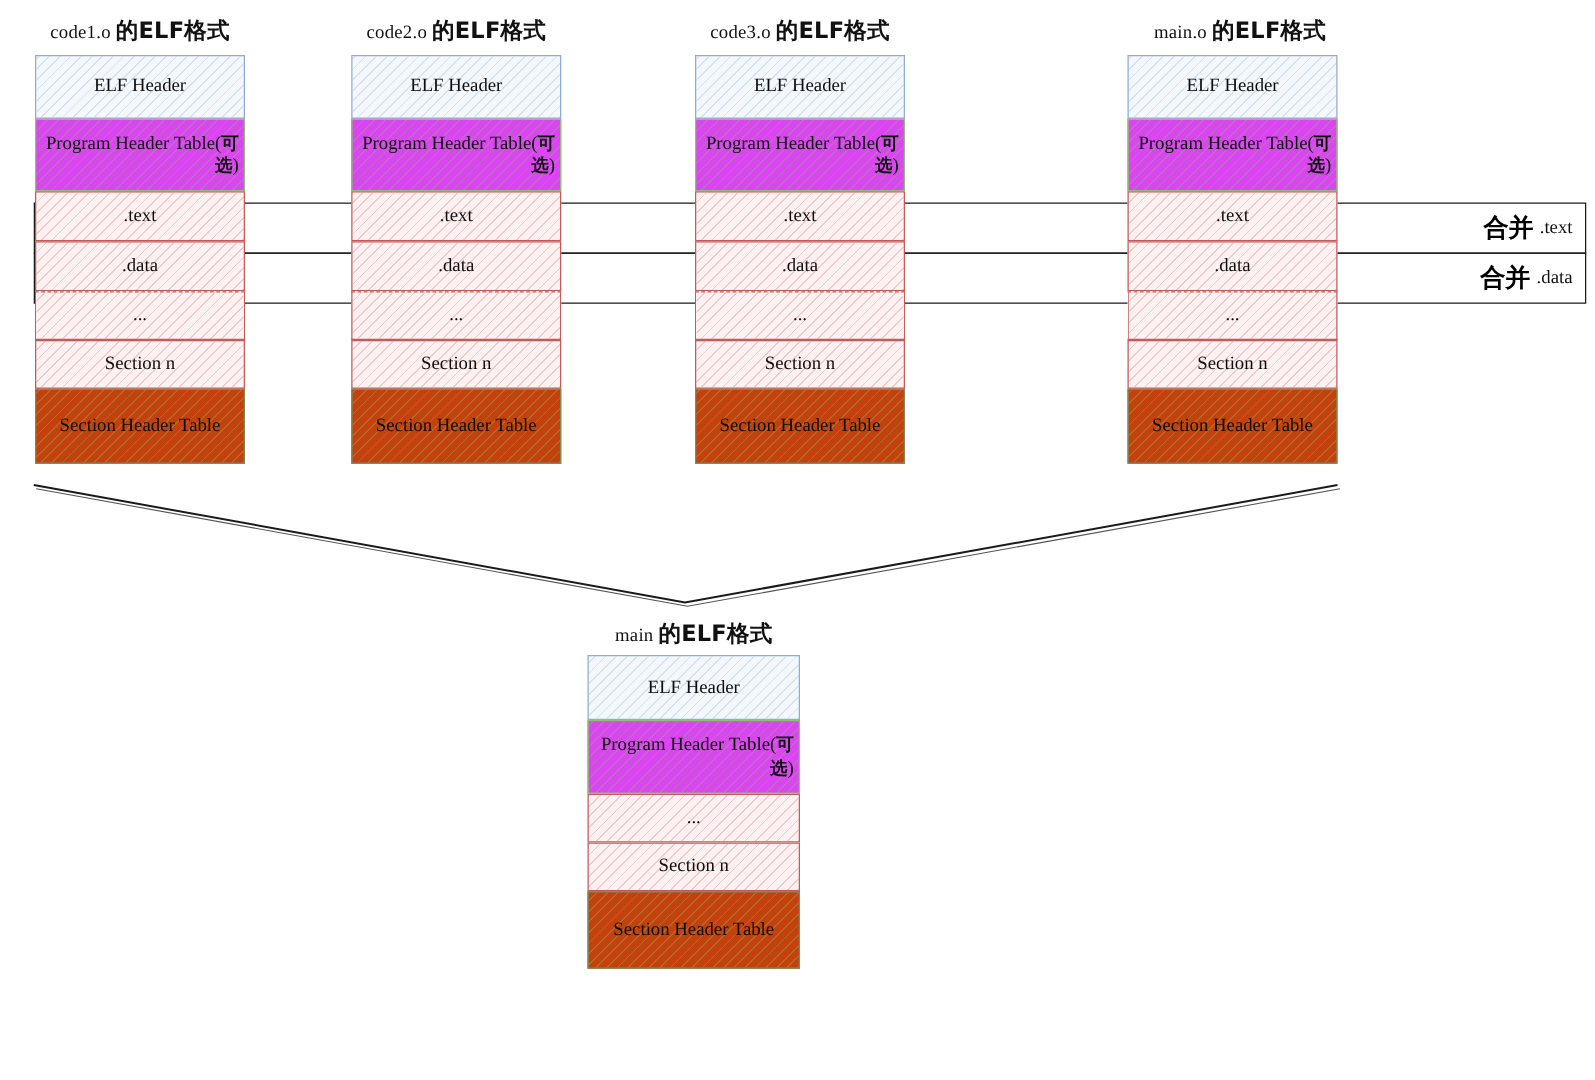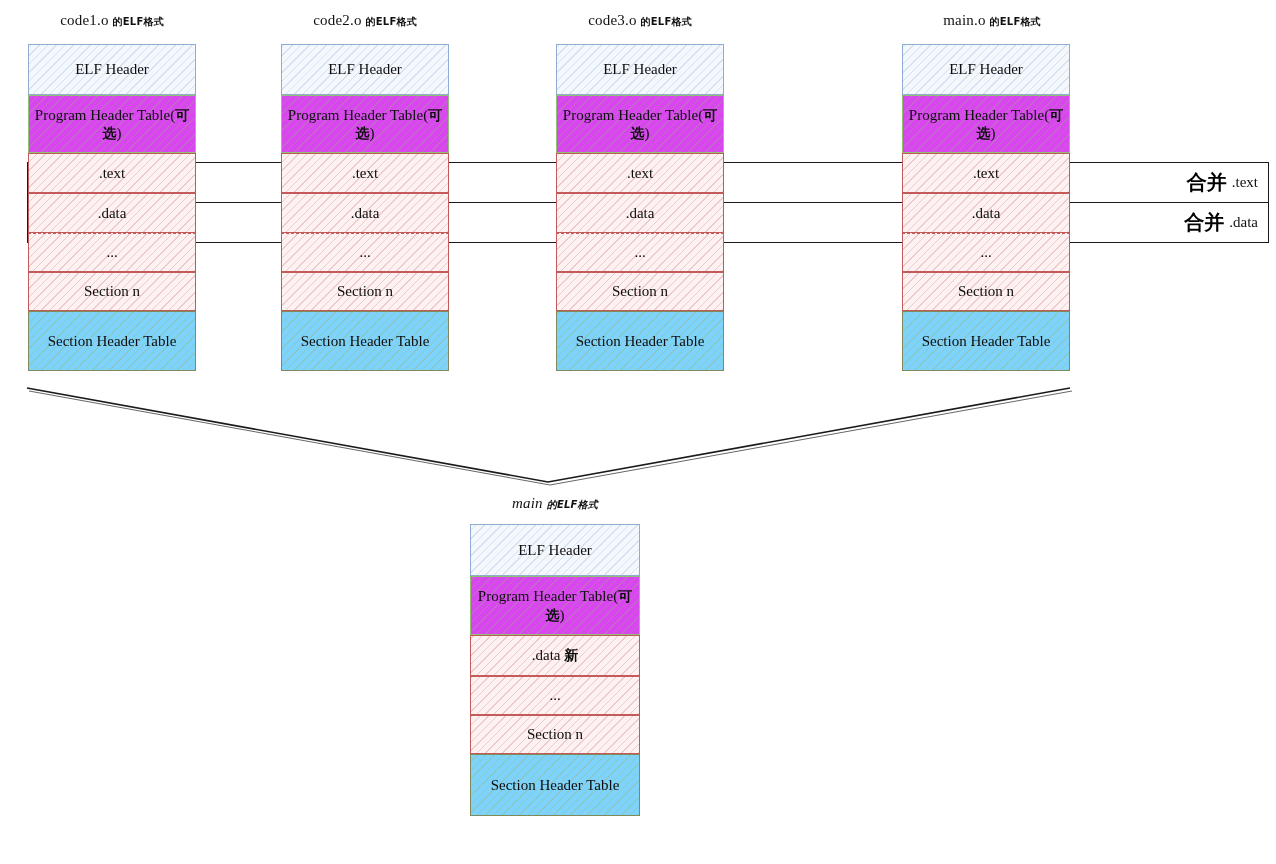--- a/index.html
+++ b/index.html
@@ -38,35 +38,35 @@
     white-space: nowrap;
     letter-spacing: 0.2px;
   }
   .col-title .t-latin {
     font-family: "Liberation Serif", "DejaVu Serif", serif;
     font-weight: 400;
   }
   .col-title .t-cjk {
     font-family: "DejaVu Sans", "Liberation Sans", sans-serif;
     font-weight: 700;
-    font-size: 10px;
+    font-size: 18px;
   }
 
   
   .elf-column {
     position: absolute;
   }
 
   .elf-block {
     position: relative;
     box-sizing: border-box;
     display: flex;
     align-items: center;
     justify-content: center;
-    text-align: center;
+    text-align: right;
     line-height: 1.22;
     font-size: 15px;
     color: #0d0d0d;
     overflow: hidden;
   }
 
   .elf-block .lbl {
     position: relative;
     z-index: 3;
     padding: 0 4px;
@@ -123,21 +123,21 @@
     background-image: repeating-linear-gradient(
       -45deg,
       rgba(200,90,90,0.26) 0px,
       rgba(200,90,90,0.26) 1px,
       rgba(255,255,255,0) 1px,
       rgba(255,255,255,0) 6px);
   }
 
   
   .blk-olive {
-    background: #7dd3fc;
+    background: #c2410c;
     border: 1.3px solid #7e8a5c;
   }
   .blk-olive::after {
     background-image: repeating-linear-gradient(
       -45deg,
       rgba(160,180,90,0.34) 0px,
       rgba(160,180,90,0.34) 1px,
       rgba(255,255,255,0) 1px,
       rgba(255,255,255,0) 6px);
   }
@@ -205,21 +205,21 @@
     <span class="t-cjk">的ELF格式</span>
   </div>
   <div class="col-title" style="left:556px; top:12px; width:168px;">
     <span class="t-latin">code3.o</span>
     <span class="t-cjk">的ELF格式</span>
   </div>
   <div class="col-title" style="left:908px; top:12px; width:168px;">
     <span class="t-latin">main.o</span>
     <span class="t-cjk">的ELF格式</span>
   </div>
-  <div class="col-title" style="left:470px; top:495px; width:170px;font-style:italic;">
+  <div class="col-title" style="left:470px; top:495px; width:170px;">
     <span class="t-latin">main</span>
     <span class="t-cjk">的ELF格式</span>
   </div>
 
   <div class="elf-column" style="left:28px; top:44px; width:168px;">
     <div class="elf-block blk-blue" style="height:51px;">
       <span class="lbl">ELF Header</span>
     </div>
     <div class="elf-block blk-green" style="height:58px;">
       <span class="lbl">
@@ -323,25 +323,20 @@
 
   <div class="elf-column" style="left:470px; top:524px; width:170px;">
     <div class="elf-block blk-blue" style="height:52px;">
       <span class="lbl">ELF Header</span>
     </div>
     <div class="elf-block blk-green" style="height:59px;">
       <span class="lbl">
         <span>Program Header Table(</span><span class="cjk">可选</span><span>)</span>
       </span>
     </div>
-    <div class="elf-block blk-red" style="height:41px;">
-      <span class="lbl">
-        <span>.data</span> <span class="cjk">新</span>
-      </span>
-    </div>
     <div class="elf-block blk-red" style="height:39px;">
       <span class="lbl">...</span>
     </div>
     <div class="elf-block blk-red" style="height:39px;">
       <span class="lbl">Section n</span>
     </div>
     <div class="elf-block blk-olive" style="height:62px;">
       <span class="lbl">Section Header Table</span>
     </div>
   </div>

